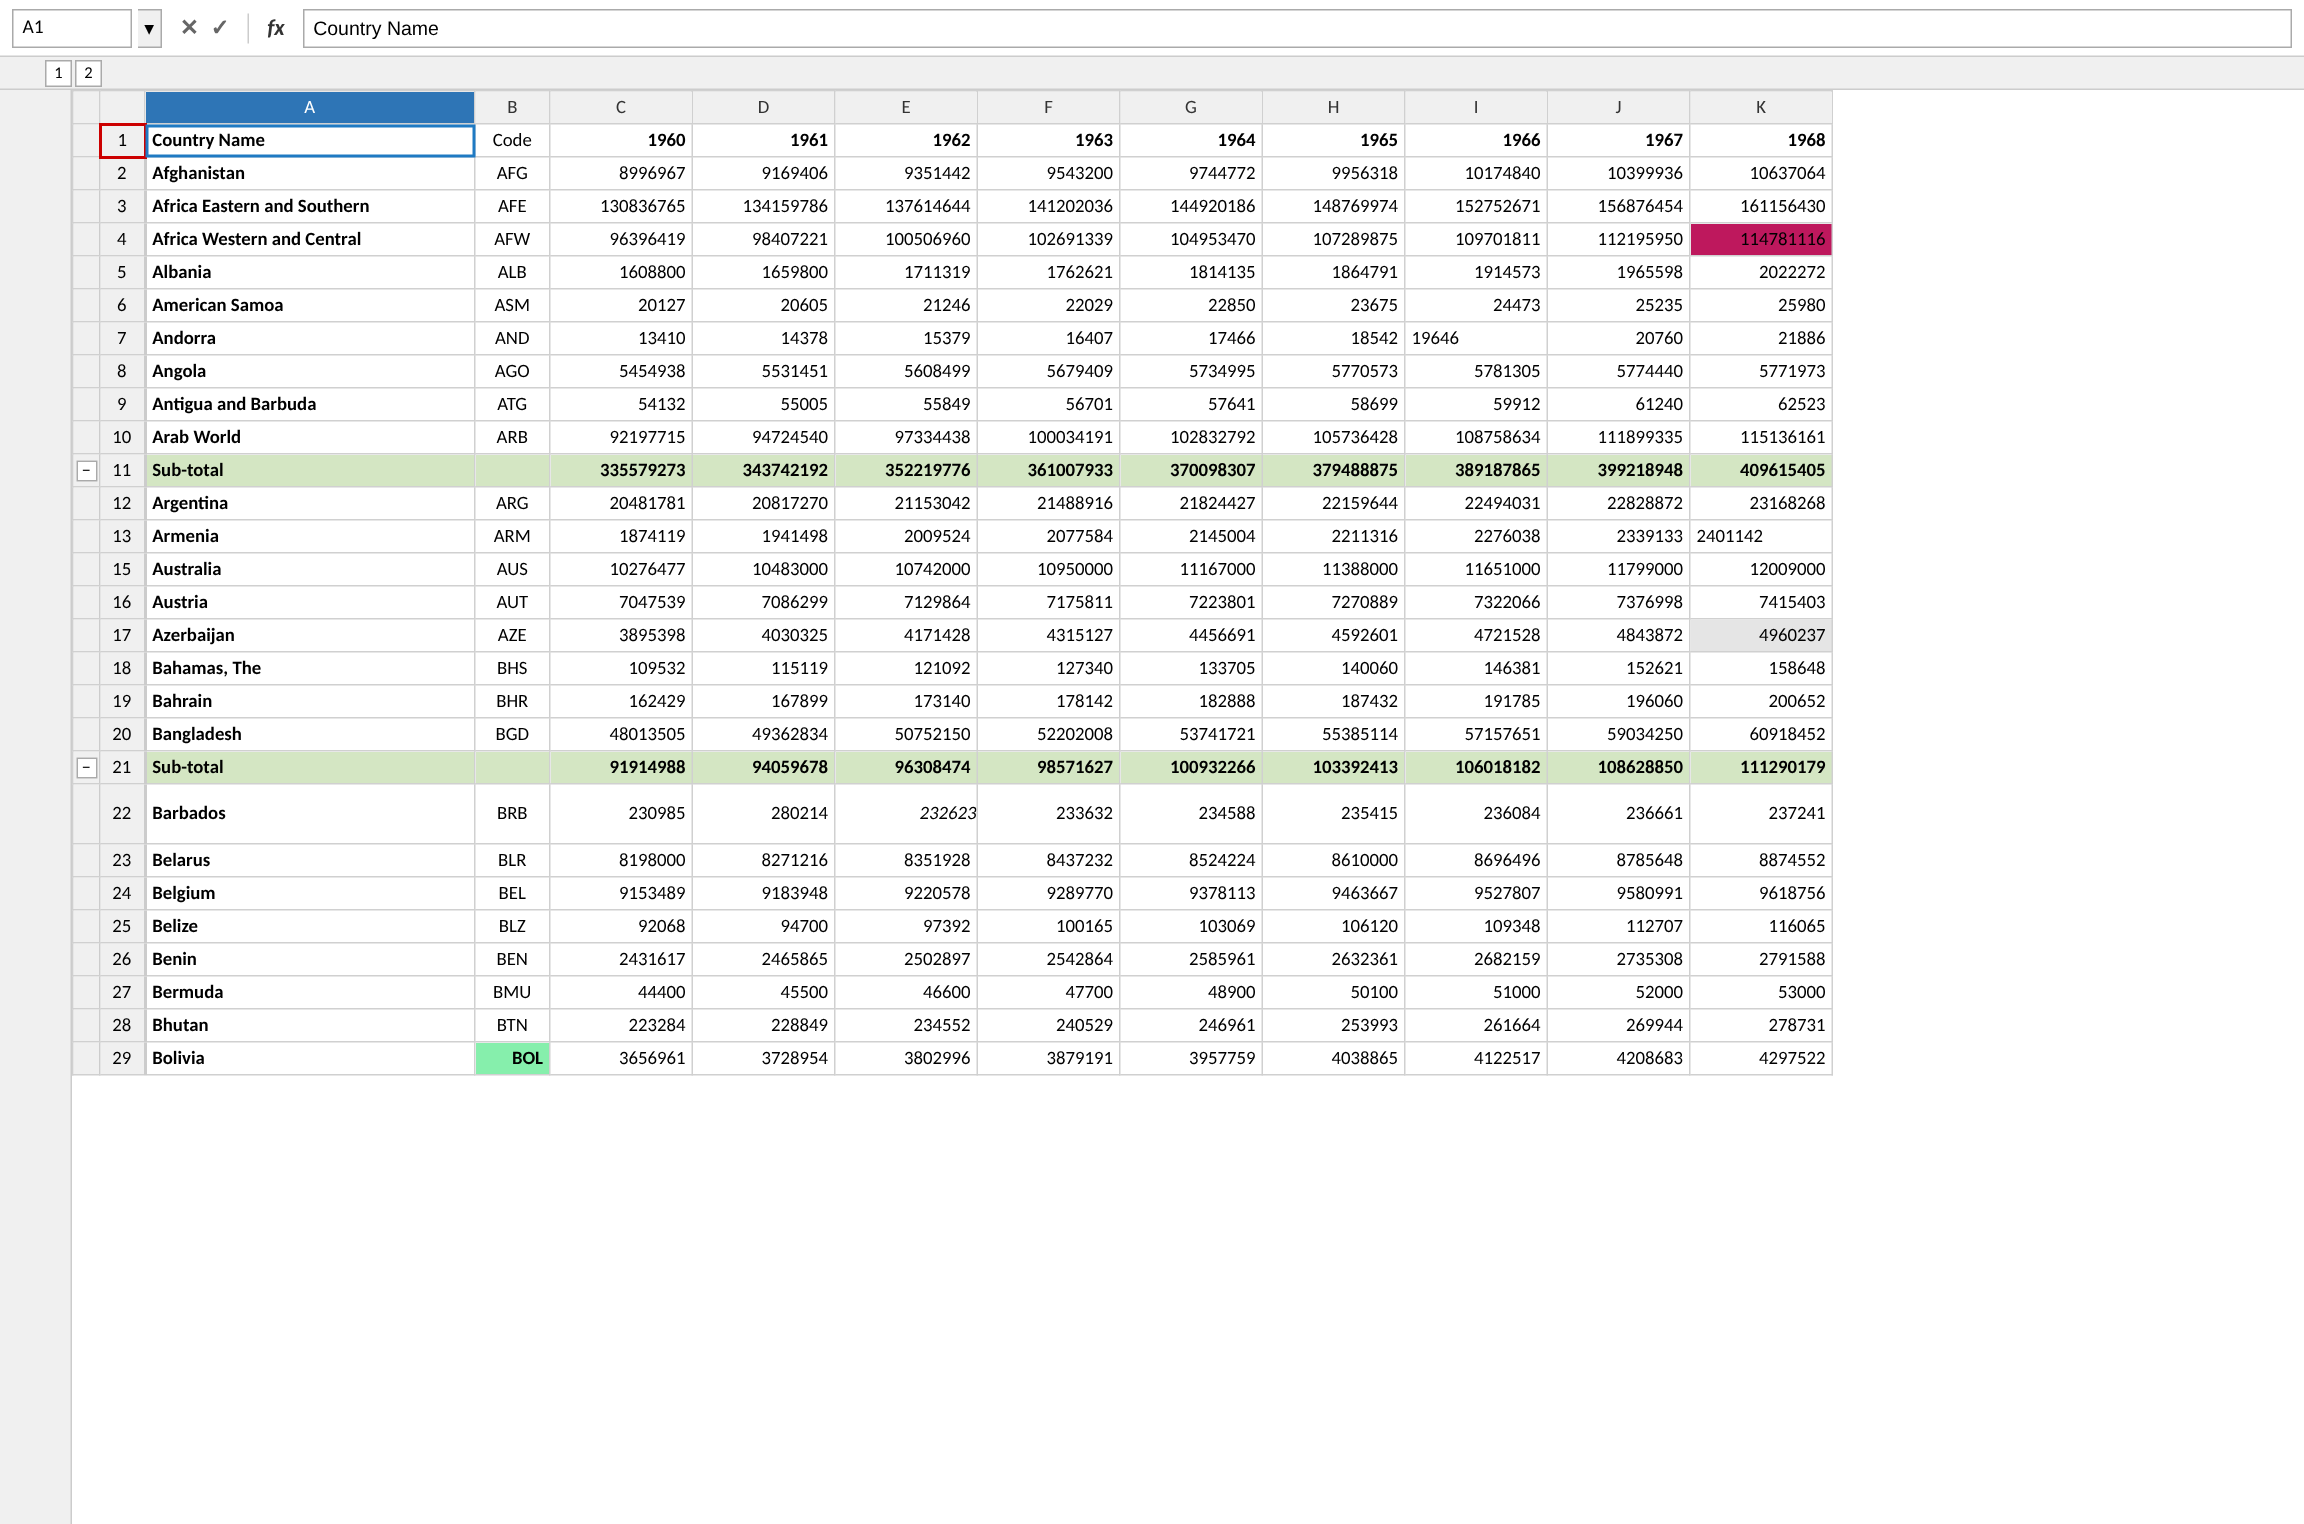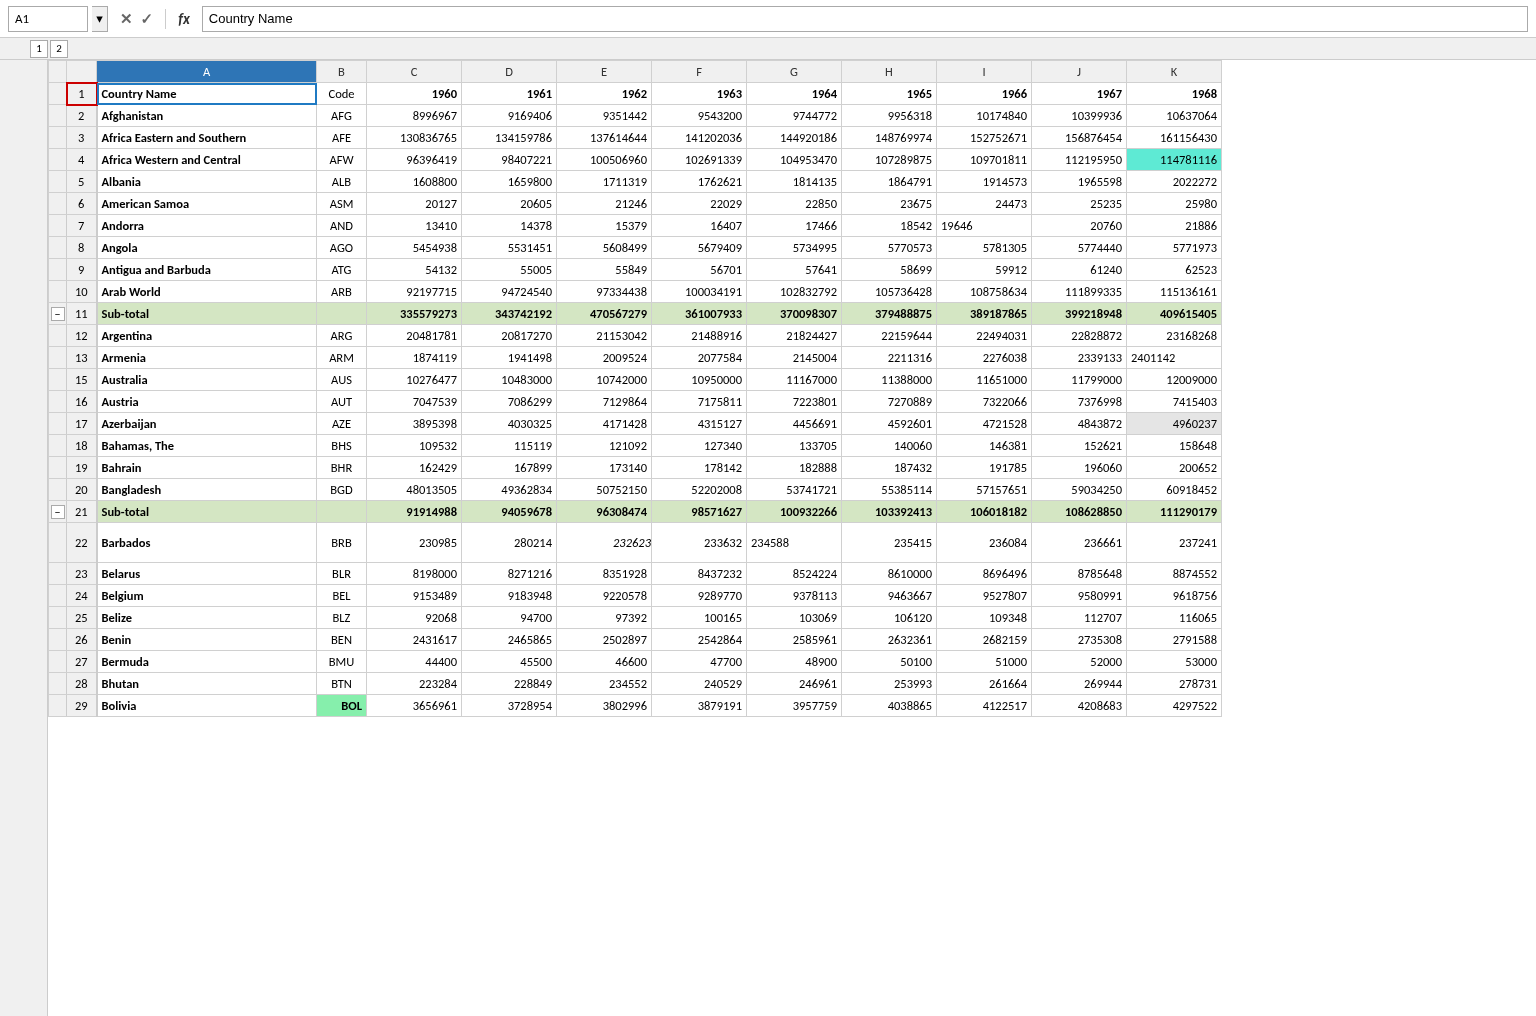--- a/index.html
+++ b/index.html
@@ -229,21 +229,21 @@
             <td style="background: rgb(255, 255, 255); text-align: left; font-weight: bold; padding: 2px 4px; overflow: hidden; white-space: nowrap; text-overflow: ellipsis; font-size: 12.5px; height: 22px;">Africa Western and Central</td>
             <td style="background: rgb(255, 255, 255); text-align: center; font-weight: normal; padding: 2px 4px; overflow: hidden; white-space: nowrap; text-overflow: ellipsis; font-size: 12.5px; height: 22px;">AFW</td>
             <td style="background: rgb(255, 255, 255); text-align: right; padding: 2px 4px; overflow: hidden; white-space: nowrap; text-overflow: ellipsis; font-size: 12.5px; height: 22px;">96396419</td>
             <td style="background: rgb(255, 255, 255); text-align: right; padding: 2px 4px; overflow: hidden; white-space: nowrap; text-overflow: ellipsis; font-size: 12.5px; height: 22px;">98407221</td>
             <td style="background: rgb(255, 255, 255); text-align: right; padding: 2px 4px; overflow: hidden; white-space: nowrap; text-overflow: ellipsis; font-size: 12.5px; height: 22px;">100506960</td>
             <td style="background: rgb(255, 255, 255); text-align: right; padding: 2px 4px; overflow: hidden; white-space: nowrap; text-overflow: ellipsis; font-size: 12.5px; height: 22px;">102691339</td>
             <td style="background: rgb(255, 255, 255); text-align: right; padding: 2px 4px; overflow: hidden; white-space: nowrap; text-overflow: ellipsis; font-size: 12.5px; height: 22px;">104953470</td>
             <td style="background: rgb(255, 255, 255); text-align: right; padding: 2px 4px; overflow: hidden; white-space: nowrap; text-overflow: ellipsis; font-size: 12.5px; height: 22px;">107289875</td>
             <td style="background: rgb(255, 255, 255); text-align: right; padding: 2px 4px; overflow: hidden; white-space: nowrap; text-overflow: ellipsis; font-size: 12.5px; height: 22px;">109701811</td>
             <td style="background: rgb(255, 255, 255); text-align: right; padding: 2px 4px; overflow: hidden; white-space: nowrap; text-overflow: ellipsis; font-size: 12.5px; height: 22px;">112195950</td>
-            <td style="background: #5eead4; text-align: right; padding: 2px 4px; overflow: hidden; white-space: nowrap; text-overflow: ellipsis; font-size: 12.5px; height: 22px;">114781116</td>
+            <td style="background: #be185d; text-align: right; padding: 2px 4px; overflow: hidden; white-space: nowrap; text-overflow: ellipsis; font-size: 12.5px; height: 22px;">114781116</td>
           </tr>
           <tr>
             <td style="background: rgb(240, 240, 240); border-right: 1px solid rgb(204, 204, 204); padding: 0px; text-align: center; vertical-align: middle;"></td>
             <td style="background: rgb(240, 240, 240); text-align: center; border-right: 2px solid rgb(204, 204, 204);">5</td>
             <td style="background: rgb(255, 255, 255); text-align: left; font-weight: bold; padding: 2px 4px; overflow: hidden; white-space: nowrap; text-overflow: ellipsis; font-size: 12.5px; height: 22px;">Albania</td>
             <td style="background: rgb(255, 255, 255); text-align: center; font-weight: normal; padding: 2px 4px; overflow: hidden; white-space: nowrap; text-overflow: ellipsis; font-size: 12.5px; height: 22px;">ALB</td>
             <td style="background: rgb(255, 255, 255); text-align: right; padding: 2px 4px; overflow: hidden; white-space: nowrap; text-overflow: ellipsis; font-size: 12.5px; height: 22px;">1608800</td>
             <td style="background: rgb(255, 255, 255); text-align: right; padding: 2px 4px; overflow: hidden; white-space: nowrap; text-overflow: ellipsis; font-size: 12.5px; height: 22px;">1659800</td>
             <td style="background: rgb(255, 255, 255); text-align: right; padding: 2px 4px; overflow: hidden; white-space: nowrap; text-overflow: ellipsis; font-size: 12.5px; height: 22px;">1711319</td>
             <td style="background: rgb(255, 255, 255); text-align: right; padding: 2px 4px; overflow: hidden; white-space: nowrap; text-overflow: ellipsis; font-size: 12.5px; height: 22px;">1762621</td>
@@ -328,21 +328,21 @@
             <td style="background: rgb(255, 255, 255); text-align: right; padding: 2px 4px; overflow: hidden; white-space: nowrap; text-overflow: ellipsis; font-size: 12.5px; height: 22px;">111899335</td>
             <td style="background: rgb(255, 255, 255); text-align: right; padding: 2px 4px; overflow: hidden; white-space: nowrap; text-overflow: ellipsis; font-size: 12.5px; height: 22px;">115136161</td>
           </tr>
           <tr>
             <td style="background: rgb(240, 240, 240); border-right: 1px solid rgb(204, 204, 204); padding: 0px; text-align: center; vertical-align: middle;"><div style="width: 14px; height: 14px; border: 1px solid rgb(170, 170, 170); background: rgb(255, 255, 255); display: inline-flex; align-items: center; justify-content: center; font-size: 12px; cursor: pointer; margin: auto;">−</div></td>
             <td style="background: rgb(240, 240, 240); text-align: center; border-right: 2px solid rgb(204, 204, 204);">11</td>
             <td style="background: rgb(212, 230, 195); font-weight: bold; text-align: left; padding: 2px 4px; overflow: hidden; white-space: nowrap; text-overflow: ellipsis; font-size: 12.5px; height: 22px;">Sub-total</td>
             <td style="background: rgb(212, 230, 195); font-weight: normal; text-align: center; padding: 2px 4px; overflow: hidden; white-space: nowrap; text-overflow: ellipsis; font-size: 12.5px; height: 22px;"></td>
             <td style="background: rgb(212, 230, 195); font-weight: bold; text-align: right; padding: 2px 4px; overflow: hidden; white-space: nowrap; text-overflow: ellipsis; font-size: 12.5px; height: 22px;">335579273</td>
             <td style="background: rgb(212, 230, 195); font-weight: bold; text-align: right; padding: 2px 4px; overflow: hidden; white-space: nowrap; text-overflow: ellipsis; font-size: 12.5px; height: 22px;">343742192</td>
-            <td style="background: rgb(212, 230, 195); font-weight: bold; text-align: right; padding: 2px 4px; overflow: hidden; white-space: nowrap; text-overflow: ellipsis; font-size: 12.5px; height: 22px;">470567279</td>
+            <td style="background: rgb(212, 230, 195); font-weight: bold; text-align: right; padding: 2px 4px; overflow: hidden; white-space: nowrap; text-overflow: ellipsis; font-size: 12.5px; height: 22px;">352219776</td>
             <td style="background: rgb(212, 230, 195); font-weight: bold; text-align: right; padding: 2px 4px; overflow: hidden; white-space: nowrap; text-overflow: ellipsis; font-size: 12.5px; height: 22px;">361007933</td>
             <td style="background: rgb(212, 230, 195); font-weight: bold; text-align: right; padding: 2px 4px; overflow: hidden; white-space: nowrap; text-overflow: ellipsis; font-size: 12.5px; height: 22px;">370098307</td>
             <td style="background: rgb(212, 230, 195); font-weight: bold; text-align: right; padding: 2px 4px; overflow: hidden; white-space: nowrap; text-overflow: ellipsis; font-size: 12.5px; height: 22px;">379488875</td>
             <td style="background: rgb(212, 230, 195); font-weight: bold; text-align: right; padding: 2px 4px; overflow: hidden; white-space: nowrap; text-overflow: ellipsis; font-size: 12.5px; height: 22px;">389187865</td>
             <td style="background: rgb(212, 230, 195); font-weight: bold; text-align: right; padding: 2px 4px; overflow: hidden; white-space: nowrap; text-overflow: ellipsis; font-size: 12.5px; height: 22px;">399218948</td>
             <td style="background: rgb(212, 230, 195); font-weight: bold; text-align: right; padding: 2px 4px; overflow: hidden; white-space: nowrap; text-overflow: ellipsis; font-size: 12.5px; height: 22px;">409615405</td>
           </tr>
           <tr>
             <td style="background: rgb(240, 240, 240); border-right: 1px solid rgb(204, 204, 204); padding: 0px; text-align: center; vertical-align: middle;"></td>
             <td style="background: rgb(240, 240, 240); text-align: center; border-right: 2px solid rgb(204, 204, 204);">12</td>
@@ -480,21 +480,21 @@
           </tr>
           <tr>
             <td style="background: rgb(240, 240, 240); border-right: 1px solid rgb(204, 204, 204); padding: 0px; text-align: center; vertical-align: middle;"></td>
             <td style="background: rgb(240, 240, 240); text-align: center; border-right: 2px solid rgb(204, 204, 204);">22</td>
             <td style="background: rgb(255, 255, 255); text-align: left; font-weight: bold; padding: 2px 4px; overflow: hidden; white-space: nowrap; text-overflow: ellipsis; font-size: 12.5px; height: 22px;">Barbados</td>
             <td style="background: rgb(255, 255, 255); text-align: center; font-weight: normal; padding: 2px 4px; overflow: hidden; white-space: nowrap; text-overflow: ellipsis; font-size: 12.5px; height: 22px;">BRB</td>
             <td style="background: rgb(255, 255, 255); text-align: right; padding: 2px 4px; overflow: hidden; white-space: nowrap; text-overflow: ellipsis; font-size: 12.5px; height: 22px;">230985</td>
             <td style="background: rgb(255, 255, 255); text-align: right; padding: 2px 4px; overflow: hidden; white-space: nowrap; text-overflow: ellipsis; font-size: 12.5px; height: 22px;">280214</td>
             <td style="background: rgb(255, 255, 255); text-align: right; padding: 2px 0; overflow: hidden; white-space: nowrap; text-overflow: ellipsis; font-size: 12.5px; height: 22px; font-style: italic;">232623</td>
             <td style="background: rgb(255, 255, 255); text-align: right; padding: 2px 4px; overflow: hidden; white-space: nowrap; text-overflow: ellipsis; font-size: 12.5px; height: 22px;">233632</td>
-            <td style="background: rgb(255, 255, 255); padding: 12px 4px; overflow: hidden; white-space: nowrap; text-overflow: ellipsis; font-size: 12.5px; height: 22px;">234588</td>
+            <td style="background: rgb(255, 255, 255); text-align: right; padding: 12px 4px; overflow: hidden; white-space: nowrap; text-overflow: ellipsis; font-size: 12.5px; height: 22px;">234588</td>
             <td style="background: rgb(255, 255, 255); text-align: right; padding: 2px 4px; overflow: hidden; white-space: nowrap; text-overflow: ellipsis; font-size: 12.5px; height: 22px;">235415</td>
             <td style="background: rgb(255, 255, 255); text-align: right; padding: 2px 4px; overflow: hidden; white-space: nowrap; text-overflow: ellipsis; font-size: 12.5px; height: 22px;">236084</td>
             <td style="background: rgb(255, 255, 255); text-align: right; padding: 2px 4px; overflow: hidden; white-space: nowrap; text-overflow: ellipsis; font-size: 12.5px; height: 22px;">236661</td>
             <td style="background: rgb(255, 255, 255); text-align: right; padding: 2px 4px; overflow: hidden; white-space: nowrap; text-overflow: ellipsis; font-size: 12.5px; height: 22px;">237241</td>
           </tr>
           <tr>
             <td style="background: rgb(240, 240, 240); border-right: 1px solid rgb(204, 204, 204); padding: 0px; text-align: center; vertical-align: middle;"></td>
             <td style="background: rgb(240, 240, 240); text-align: center; border-right: 2px solid rgb(204, 204, 204);">23</td>
             <td style="background: rgb(255, 255, 255); text-align: left; font-weight: bold; padding: 2px 4px; overflow: hidden; white-space: nowrap; text-overflow: ellipsis; font-size: 12.5px; height: 22px;">Belarus</td>
             <td style="background: rgb(255, 255, 255); text-align: center; font-weight: normal; padding: 2px 4px; overflow: hidden; white-space: nowrap; text-overflow: ellipsis; font-size: 12.5px; height: 22px;">BLR</td>

